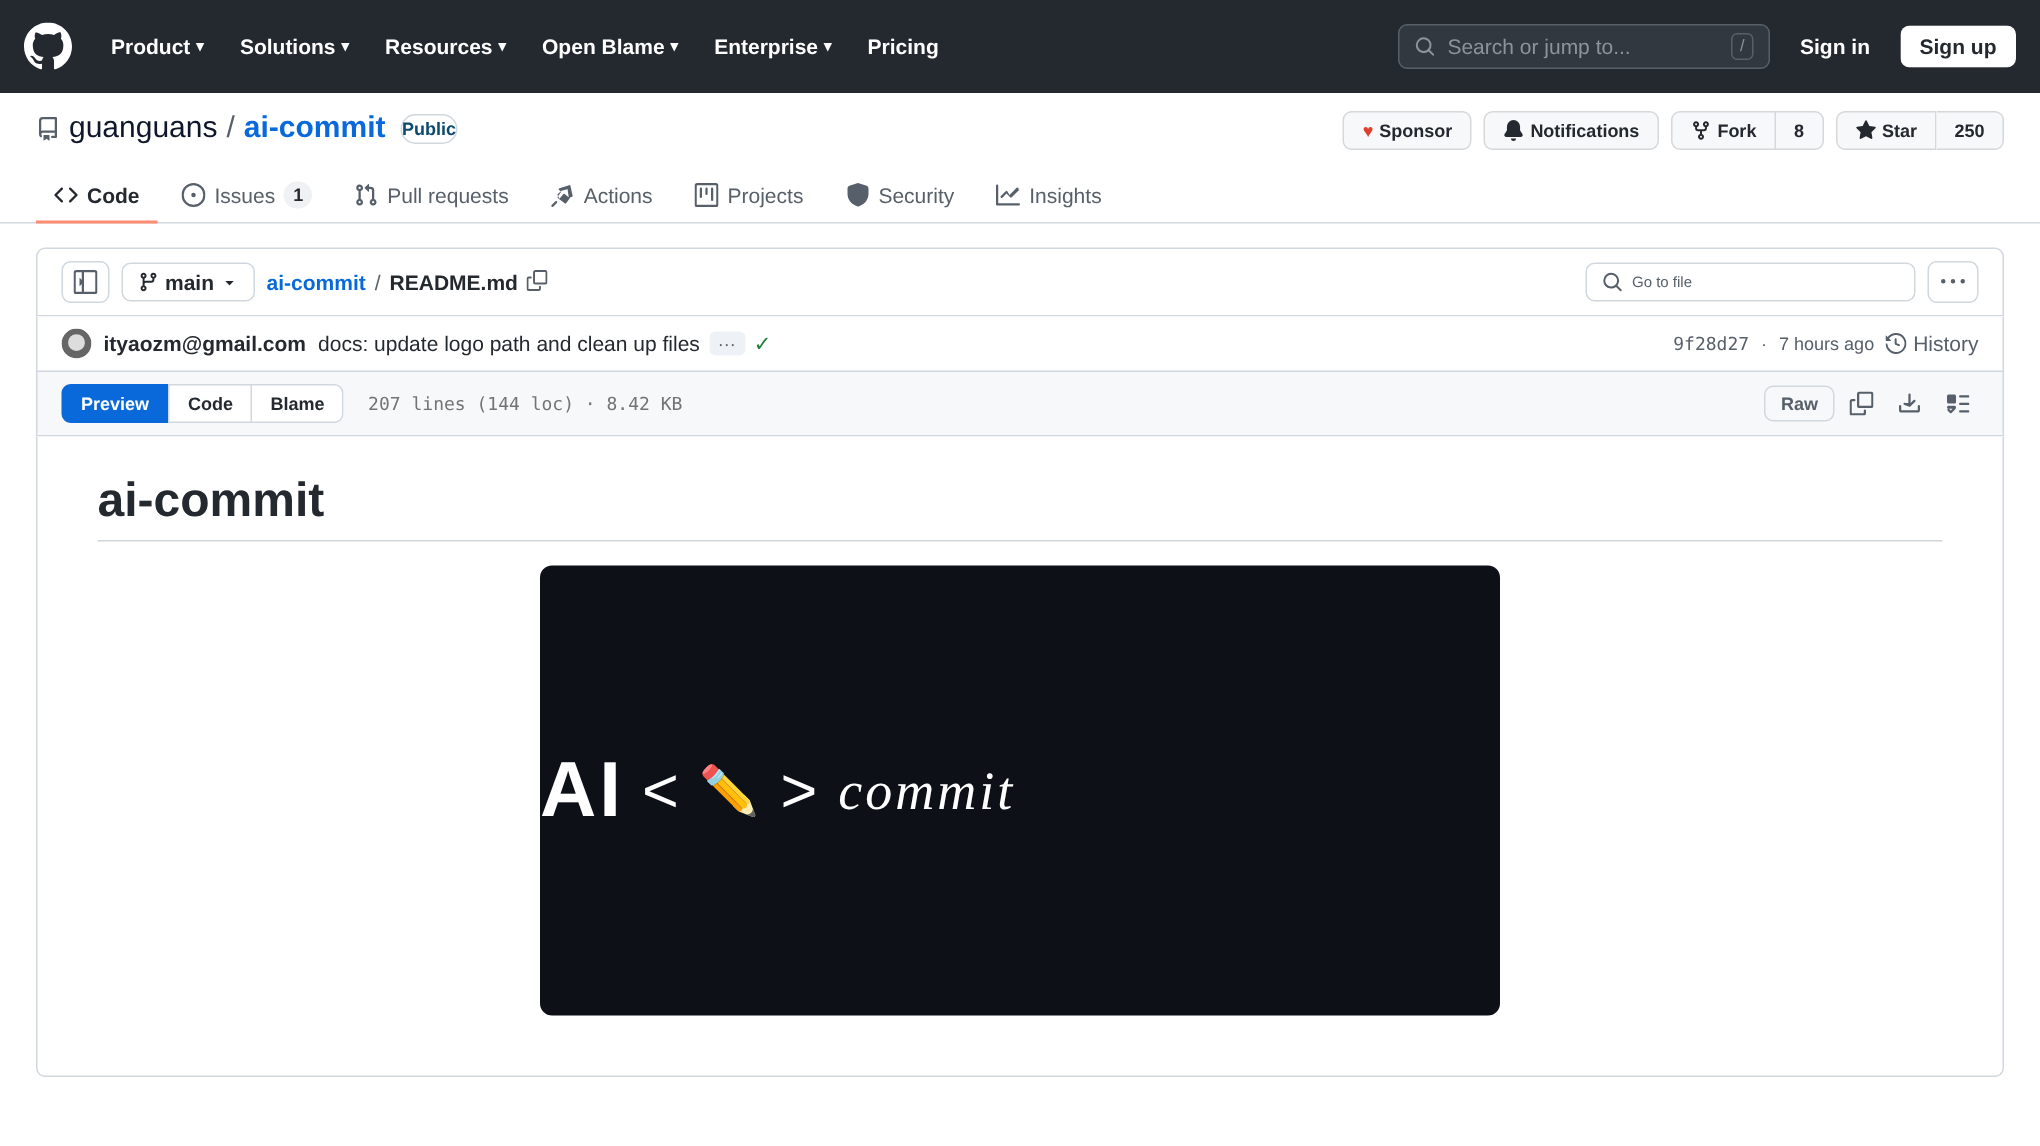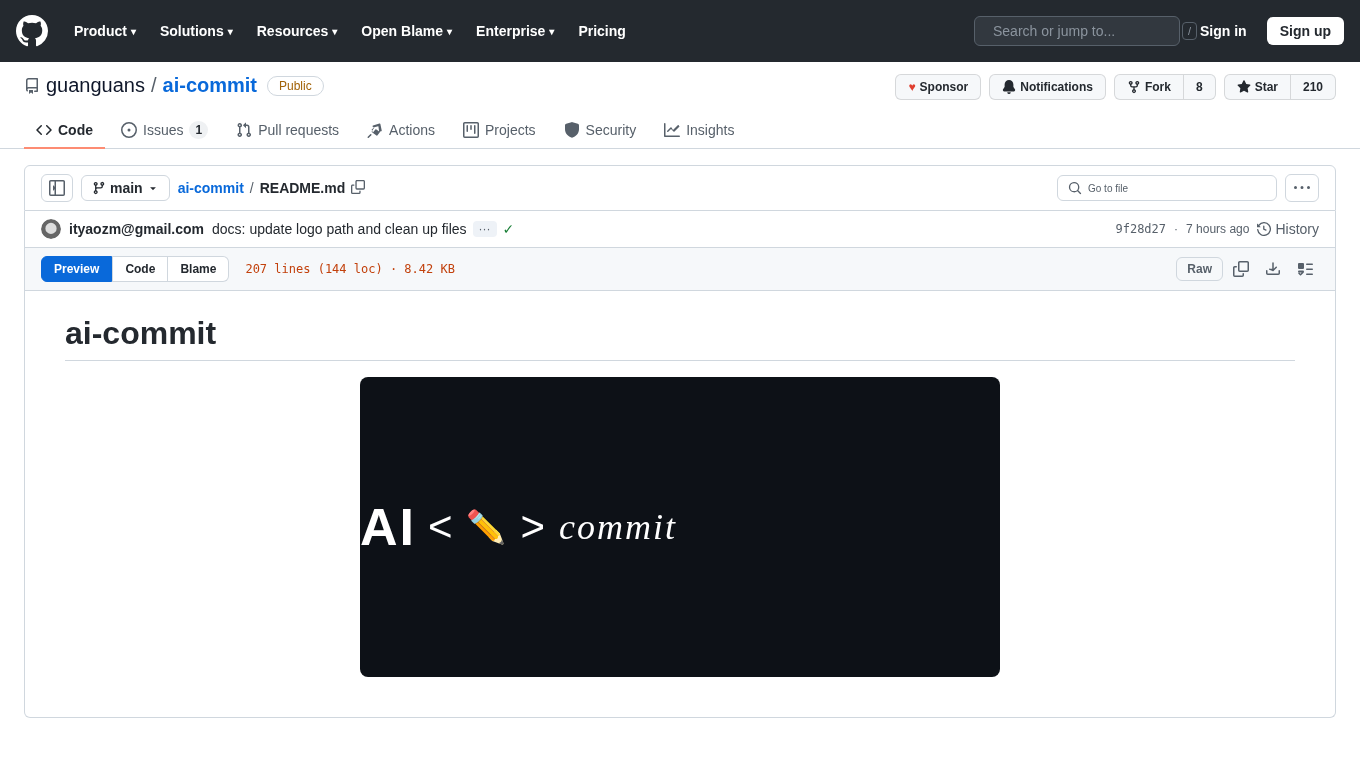--- a/index.html
+++ b/index.html
@@ -15,21 +15,21 @@
     .top-nav-items { display: flex; align-items: center; gap: 4px; }
     .top-nav-item {
       color: #fff; background: none; border: none; cursor: pointer;
       padding: 6px 10px; border-radius: 6px; font-size: 14px; font-weight: 600;
       display: flex; align-items: center; gap: 4px;
     }
     .top-nav-item .chevron { font-size: 10px; }
     .top-nav-right { margin-left: auto; display: flex; align-items: center; gap: 8px; }
     .search-box {
       display: flex; align-items: center; background: #32383f; border: 1px solid #57606a;
-      border-radius: 6px; padding: 5px 10px; gap: 8px; width: 206px; cursor: text;
+      border-radius: 6px; padding: 5px 10px; gap: 8px; width: 248px; cursor: text;
       color: #8b949e;
     }
     .search-box input {
       background: none; border: none; outline: none; color: #c9d1d9; font-size: 14px; flex: 1;
     }
     .search-box input::placeholder { color: #8b949e; }
     .search-shortcut {
       border: 1px solid #57606a; border-radius: 4px; padding: 2px 5px; font-size: 11px; color: #8b949e;
     }
     .btn-signin {
@@ -45,22 +45,22 @@
       padding: 12px 24px 0; border-bottom: 1px solid #d0d7de; background: #fff;
     }
     .repo-breadcrumb {
       display: flex; align-items: center; gap: 6px; margin-bottom: 8px; font-size: 20px;
     }
     .repo-breadcrumb a { color: #0f172a; text-decoration: none; }
     .repo-breadcrumb .sep { color: #57606a; }
     .repo-breadcrumb .repo-name { color: #0969da; font-weight: 600; }
     .public-badge {
       display: inline-flex; align-items: center; border: 1px solid #d0d7de;
-      border-radius: 20px; padding: 2px 11px; font-size: 12px; color: #a16207;
-      font-weight: 400; margin-left: 4px;
+      border-radius: 20px; padding: 2px 0; font-size: 12px; color: #0c4a6e;
+      font-weight: 700; margin-left: 4px;
     }
     .action-btn {
       display: flex; align-items: center; gap: 4px; background: #f6f8fa;
       border: 1px solid rgba(31,35,40,0.15); border-radius: 6px; cursor: pointer;
       padding: 5px 12px; font-size: 12px; font-weight: 600; color: #24292f;
     }
     .action-btn .heart { color: #e03e2f; }
     .action-btn-group { display: flex; }
     .action-btn-group .action-btn:first-child { border-radius: 6px 0 0 6px; }
     .action-btn-group .action-btn:last-child { border-radius: 0 6px 6px 0; border-left: none; }
@@ -146,21 +146,21 @@
       border-left: 1px solid #d0d7de; border-right: 1px solid #d0d7de;
     }
     .view-tabs { display: flex; gap: 0; }
     .view-tab {
       padding: 5px 12px; border: 1px solid #d0d7de; background: #fff;
       cursor: pointer; font-size: 12px; font-weight: 600; color: #24292f;
     }
     .view-tab:first-child { border-radius: 6px 0 0 6px; }
     .view-tab:last-child { border-radius: 0 6px 6px 0; border-left: none; }
     .view-tab.active { background: #0969da; color: #fff; border-color: #0969da; }
-    .file-stats { margin-left: 16px; font-size: 12px; color: #c2410c; font-family: monospace; }
+    .file-stats { margin-left: 16px; font-size: 12px; color: #737373; font-family: monospace; }
     .file-actions { margin-left: auto; display: flex; align-items: center; gap: 4px; }
     .icon-btn {
       background: none; border: none; cursor: pointer; color: #57606a;
       padding: 4px 6px; border-radius: 4px; display: flex; align-items: center;
     }
 
     
     .readme-content {
       margin: 0 24px; padding: 24px 40px;
       border-left: 1px solid #d0d7de; border-right: 1px solid #d0d7de;
@@ -262,21 +262,21 @@
         </button>
         <button class="action-btn" style="border-radius:0 6px 6px 0; border-left:none;">8</button>
       </div>
       <div class="action-btn-group">
         <button class="action-btn">
           <svg width="14" height="14" viewBox="0 0 16 16" fill="currentColor">
               <path d="M8 .25a.75.75 0 0 1 .673.418l1.882 3.815 4.21.612a.75.75 0 0 1 .416 1.279l-3.046 2.97.719 4.192a.751.751 0 0 1-1.088.791L8 12.347l-3.766 1.98a.75.75 0 0 1-1.088-.79l.72-4.194L.818 6.374a.75.75 0 0 1 .416-1.28l4.21-.611L7.327.668A.75.75 0 0 1 8 .25Z"></path>
             </svg>
           <span>Star</span>
         </button>
-        <button class="action-btn" style="border-radius:0 6px 6px 0; border-left:none;">210</button>
+        <button class="action-btn" style="border-radius:0 6px 6px 0; border-left:none;">250</button>
       </div>
     </div>
   </div>
 
   <div class="repo-tabs">
     <button class="repo-tab active">
       <svg width="16" height="16" viewBox="0 0 16 16" fill="currentColor">
           <path d="m11.28 3.22 4.25 4.25a.75.75 0 0 1 0 1.06l-4.25 4.25a.749.749 0 0 1-1.275-.326.749.749 0 0 1 .215-.734L13.94 8l-3.72-3.72a.749.749 0 0 1 .326-1.275.749.749 0 0 1 .734.215Zm-6.56 0a.751.751 0 0 1 1.042.018.751.751 0 0 1 .018 1.042L2.06 8l3.72 3.72a.749.749 0 0 1-.326 1.275.749.749 0 0 1-.734-.215L.47 8.53a.75.75 0 0 1 0-1.06Z"></path>
         </svg>
       Code

